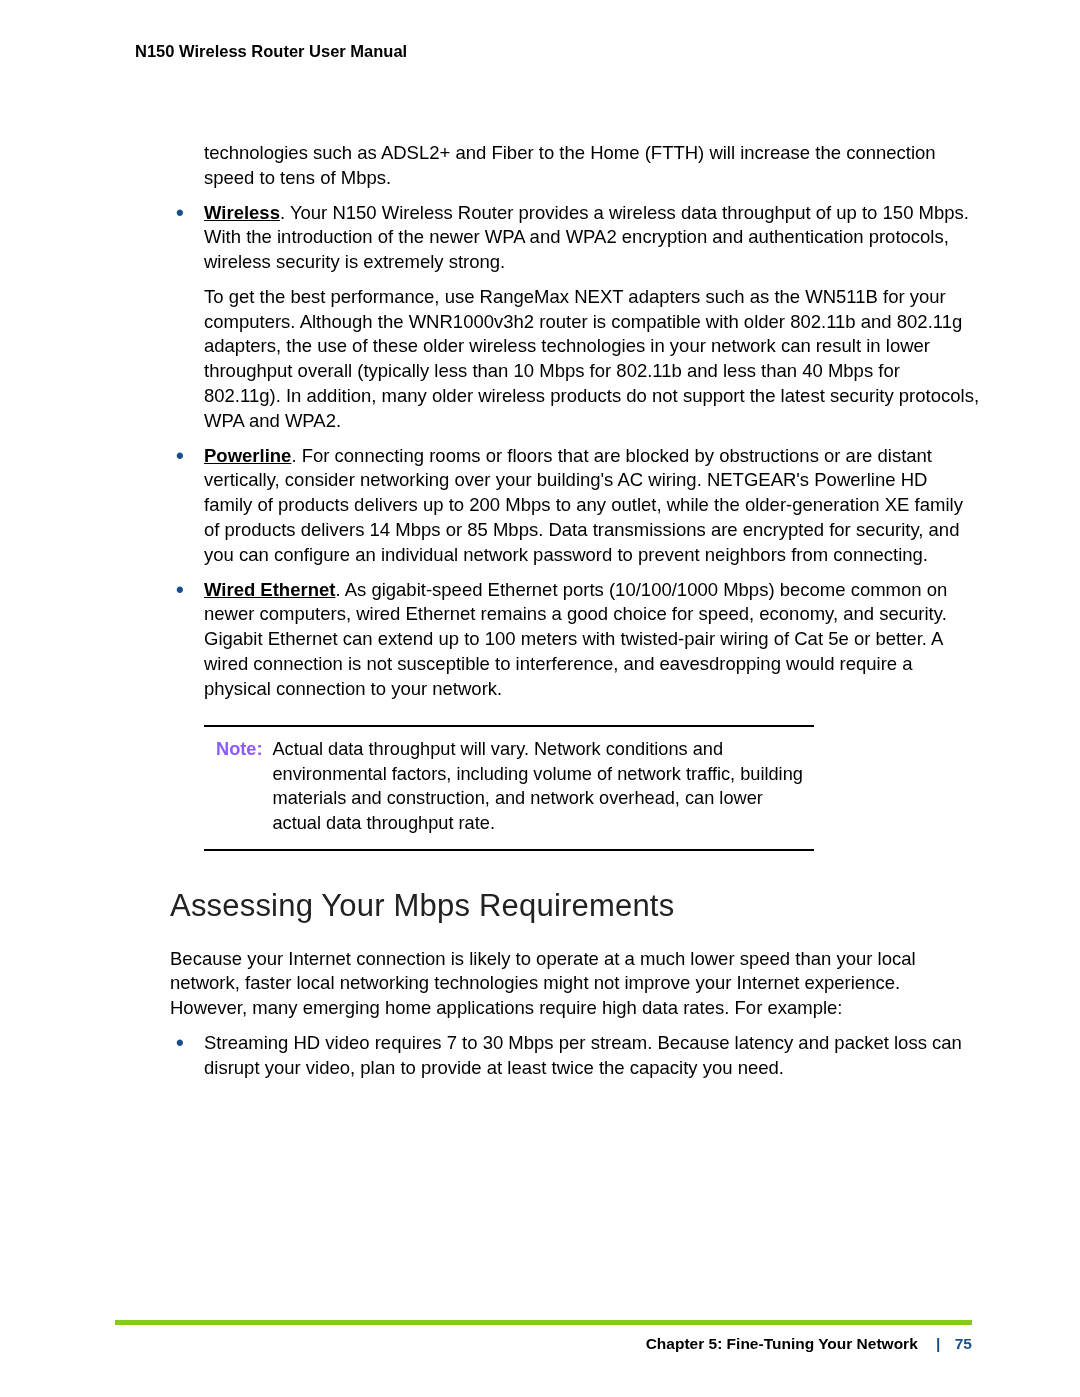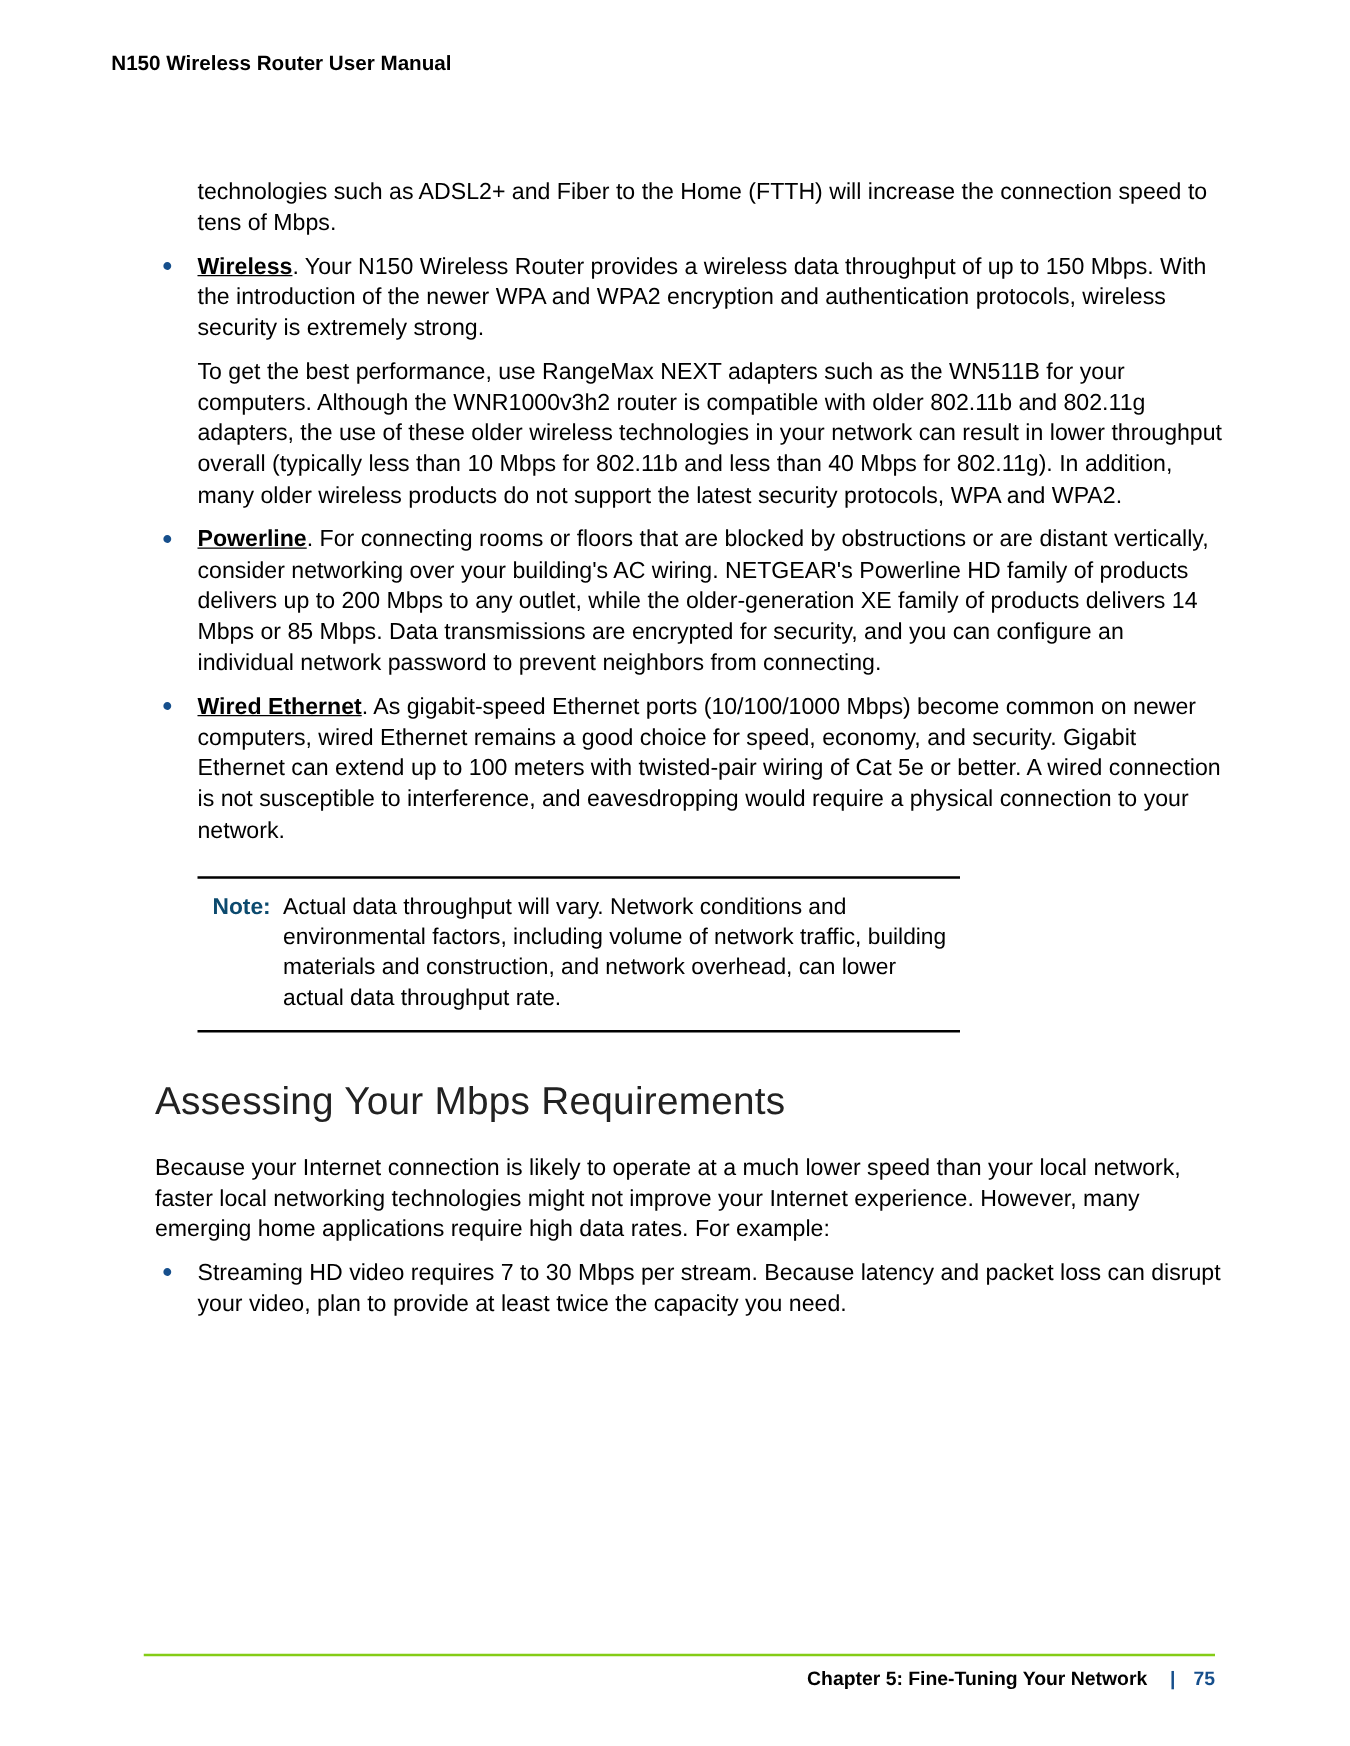--- a/index.html
+++ b/index.html
@@ -7,21 +7,21 @@
     padding: 0;
     background: #ffffff;
     font-family: Arial, Helvetica, sans-serif;
     color: #000000;
   }
   .page {
     width: 1080px;
     height: 1397px;
     position: relative;
     box-sizing: border-box;
-    padding: 36px 100px 40px 54px;
+    padding: 36px 100px 40px 100px;
   }
   .header-title {
     font-weight: bold;
     font-size: 16.5px;
     color: #000;
     margin-top: 6px;
     margin-bottom: 80px;
     margin-left: 35px;
   }
   .body-block {
@@ -71,41 +71,41 @@
     border-top: 2px solid #000;
     height: 0;
   }
   .note-content {
     display: flex;
     padding: 10px 0 14px 12px;
     font-size: 18.2px;
     line-height: 1.34;
   }
   .note-label {
-    color: #0c4a6e;
+    color: #8b5cf6;
     font-weight: bold;
     flex: 0 0 auto;
     margin-right: 10px;
   }
   .note-text {
     flex: 1 1 auto;
   }
   .section-heading {
     font-size: 31px;
     color: #222;
     margin: 34px 0 20px 0;
     font-weight: normal;
     letter-spacing: 0.2px;
   }
   .footer {
     position: absolute;
     bottom: 44px;
     left: 115px;
     right: 108px;
-    border-top: 2px solid #84cc16;
+    border-top: 5px solid #84cc16;
     padding-top: 10px;
     text-align: right;
     font-size: 15.5px;
   }
   .footer .chapter {
     font-weight: bold;
     color: #000;
   }
   .footer .sep {
     color: #164f8c;

